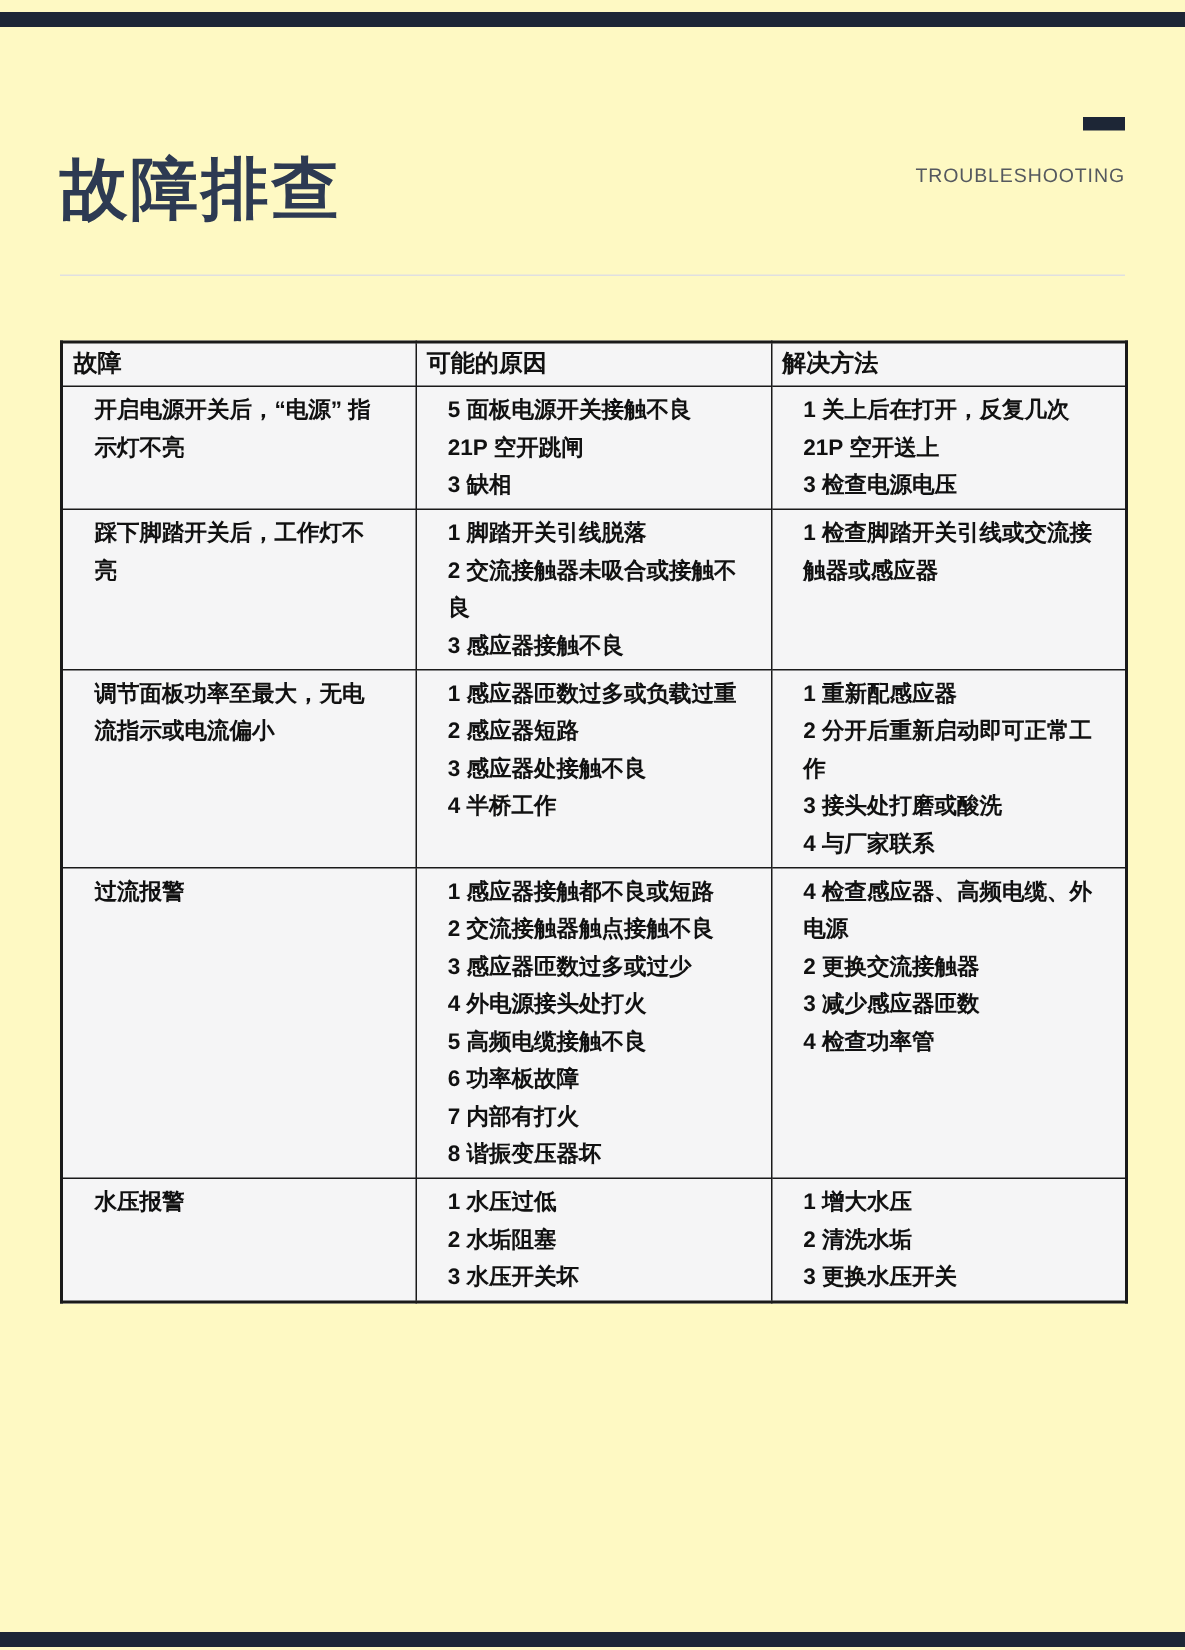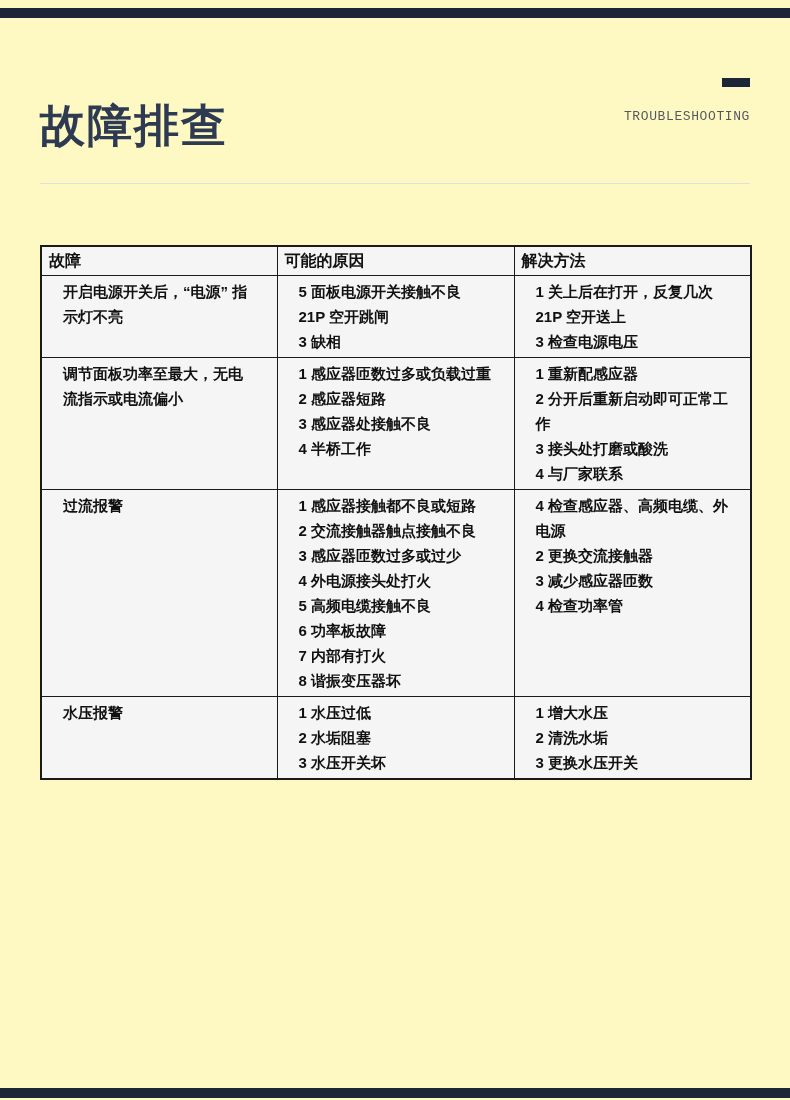--- a/index.html
+++ b/index.html
@@ -45,34 +45,33 @@
   }
   .dash-accent {
     width: 28px;
     height: 9px;
     background: #1d2636;
   }
   .page-subtitle {
     font-size: 13px;
     letter-spacing: 0.6px;
     color: #55595f;
-    font-family: Liberation Mono, monospace;
   }
   .divider {
     position: absolute;
     left: 40px;
     right: 40px;
     top: 183px;
     height: 1px;
     background: #e0e0e1;
   }
   .table-wrap {
     position: absolute;
     left: 40px;
-    top: 245px;
+    top: 227px;
     width: 710px;
   }
   table.fault-table {
     width: 710px;
     border-collapse: collapse;
     table-layout: fixed;
     background: #f5f5f6;
     border: 2px solid #1a1a1a;
   }
   table.fault-table th,
@@ -139,20 +138,33 @@
               <div class="line">3 缺相</div>
             </td>
             <td>
               <div class="line">1 关上后在打开，反复几次</div>
               <div class="line">21P 空开送上</div>
               <div class="line">3 检查电源电压</div>
             </td>
           </tr>
           <tr>
             <td>
+              <div class="line">踩下脚踏开关后，工作灯不亮</div>
+            </td>
+            <td>
+              <div class="line">1 脚踏开关引线脱落</div>
+              <div class="line">2 交流接触器未吸合或接触不良</div>
+              <div class="line">3 感应器接触不良</div>
+            </td>
+            <td>
+              <div class="line">1 检查脚踏开关引线或交流接触器或感应器</div>
+            </td>
+          </tr>
+          <tr>
+            <td>
               <div class="line">调节面板功率至最大，无电流指示或电流偏小</div>
             </td>
             <td>
               <div class="line">1 感应器匝数过多或负载过重</div>
               <div class="line">2 感应器短路</div>
               <div class="line">3 感应器处接触不良</div>
               <div class="line">4 半桥工作</div>
             </td>
             <td>
               <div class="line">1 重新配感应器</div>

